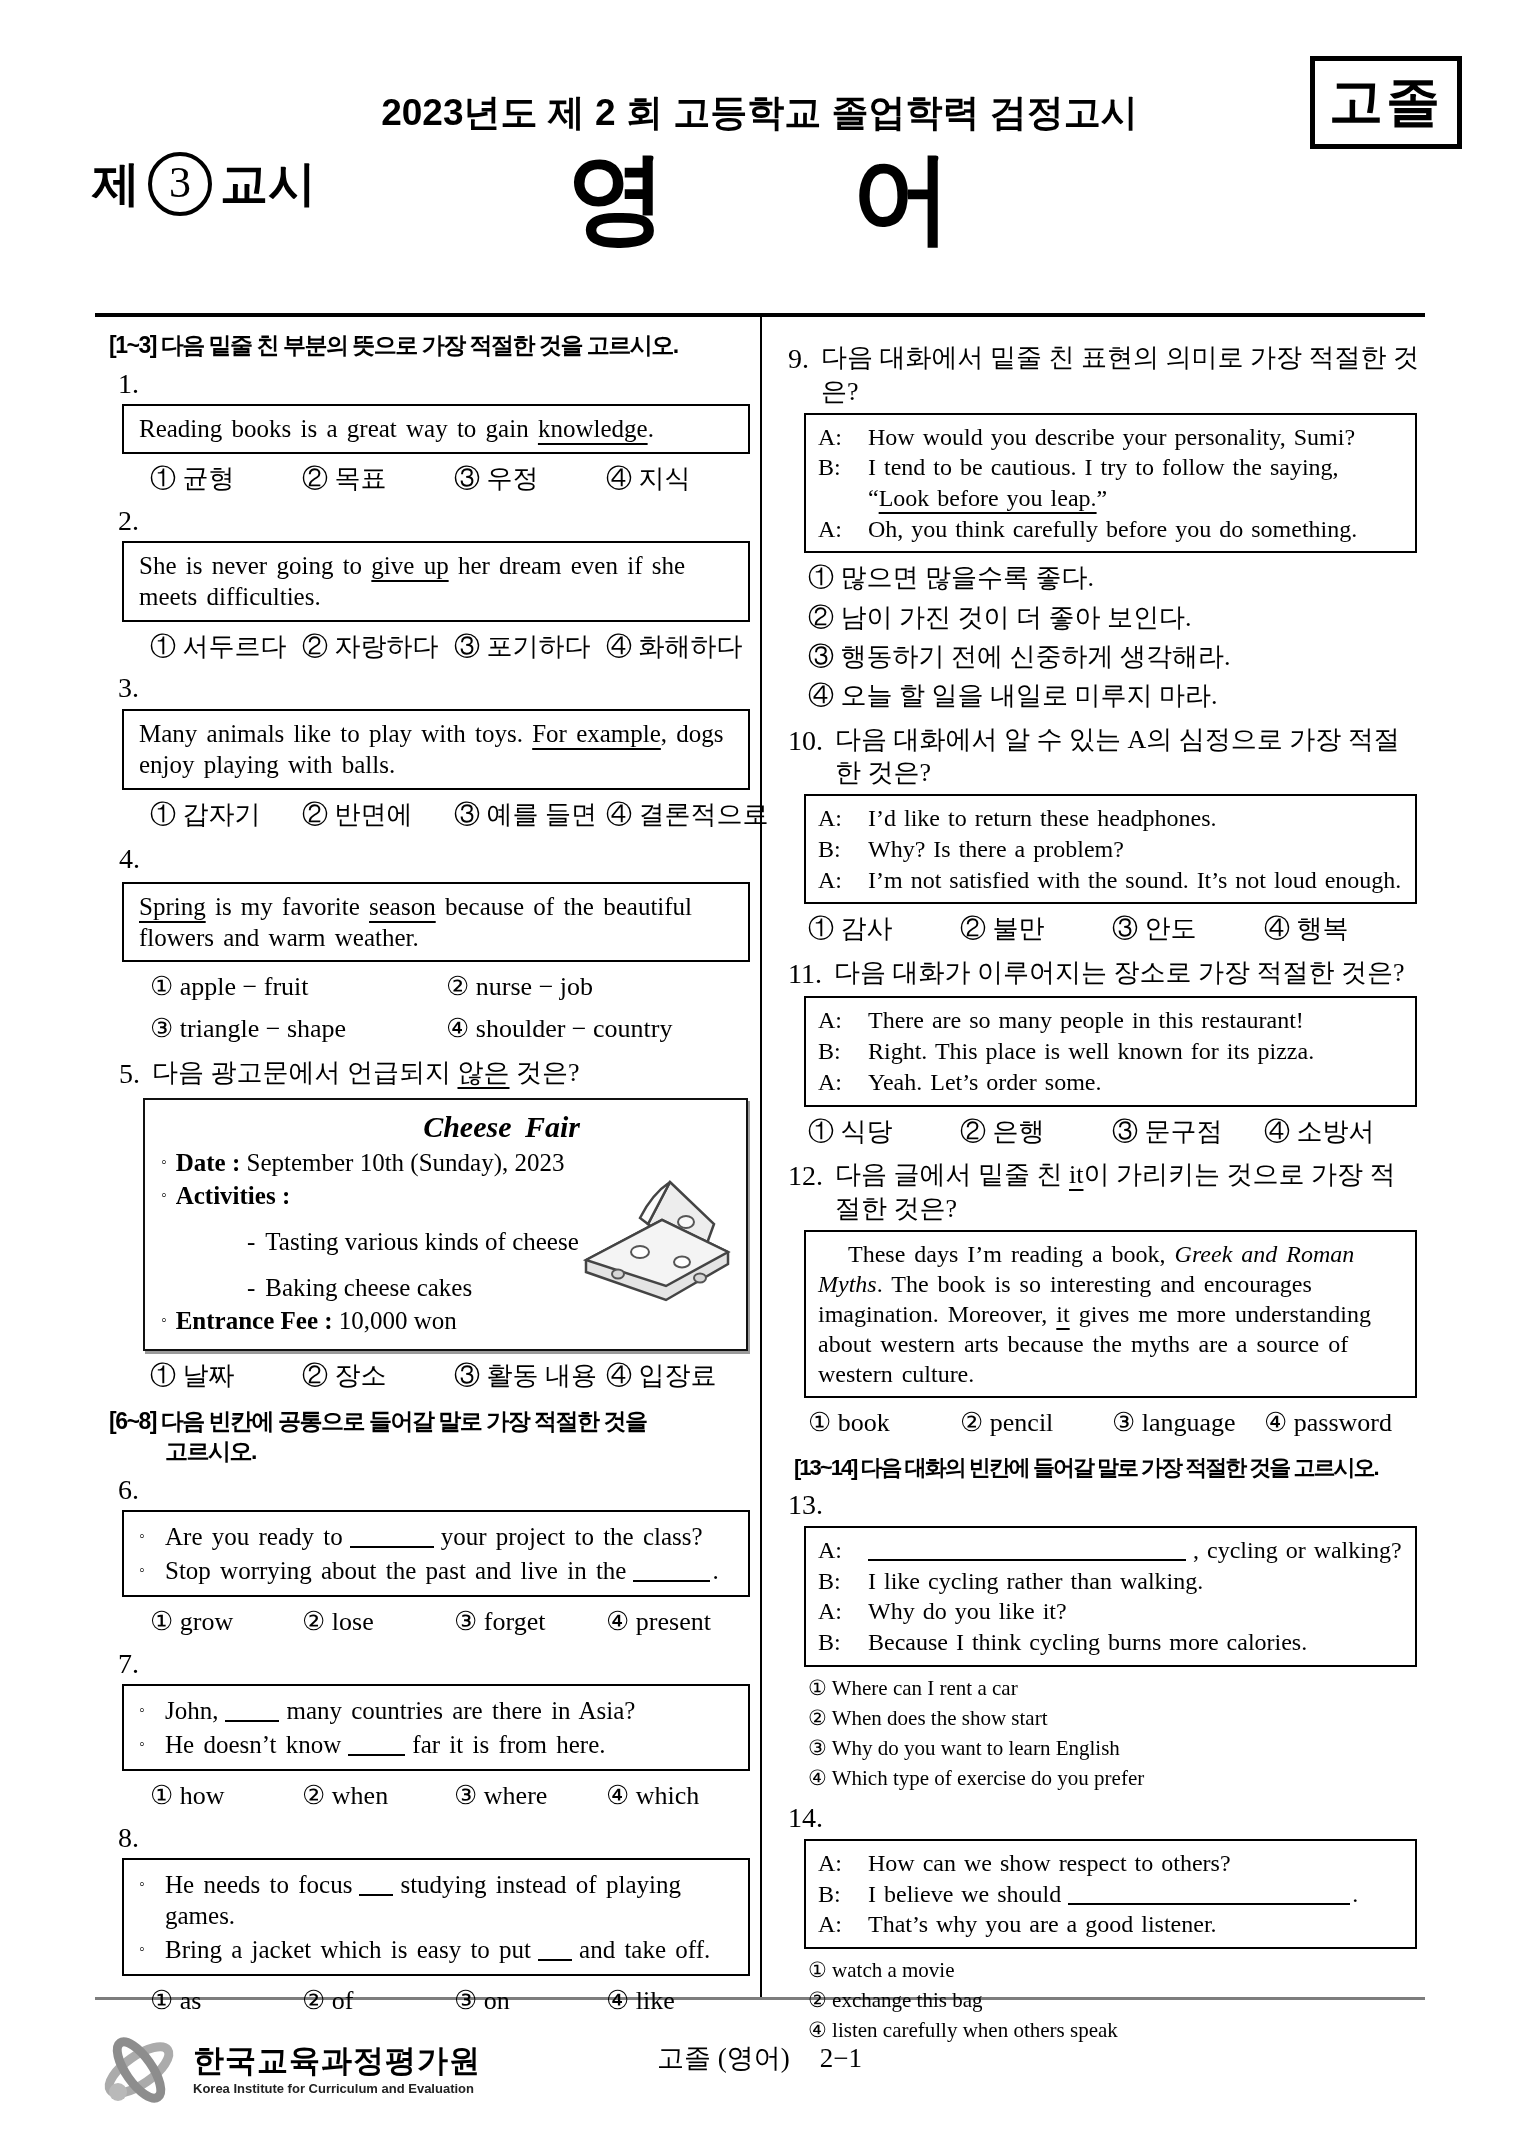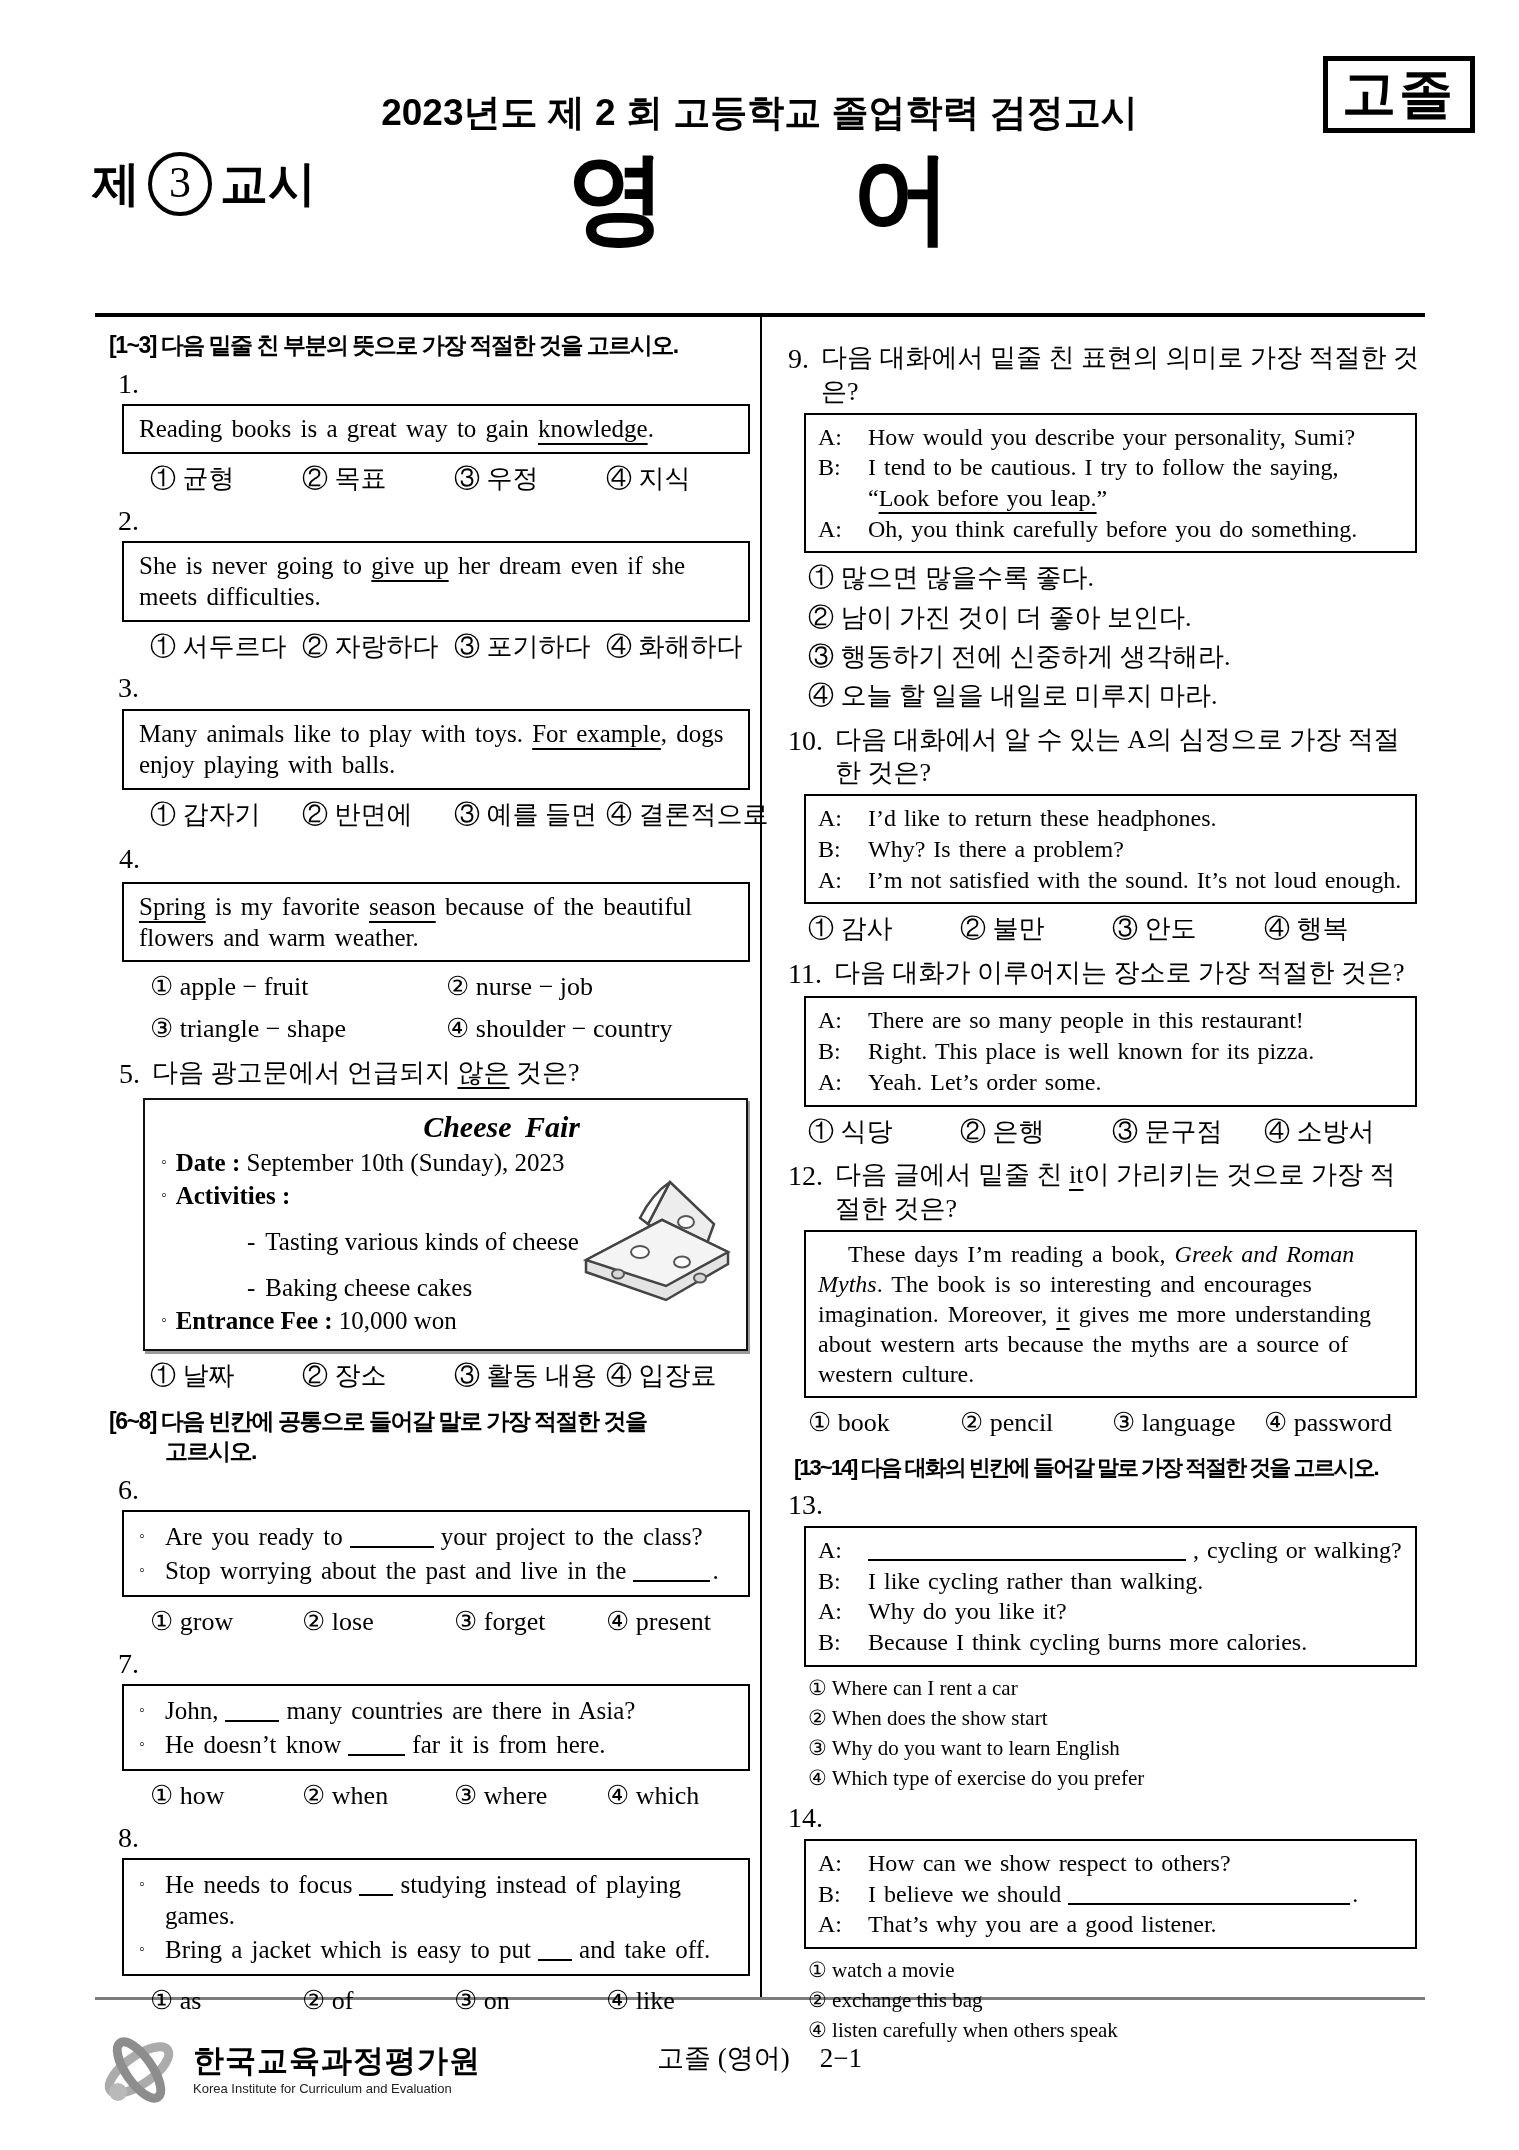--- a/index.html
+++ b/index.html
@@ -2,21 +2,21 @@
 <html><head>
 <meta charset="utf-8">
 <style>
   * { margin:0; padding:0; box-sizing:border-box; }
   html,body { width:1519px; height:2150px; }
   body { background:#fff; color:#000; position:relative;
          font-family:"Liberation Serif","DejaVu Serif",serif; }
   .page { position:absolute; inset:0; background:#fff; overflow:hidden; }
 
   
-  .badge { position:absolute; top:56px; right:44px; width:152px; height:77px;
+  .badge { position:absolute; top:56px; right:57px; width:152px; height:93px;
            border:5px solid #000; display:flex; align-items:center; justify-content:center;
            font-family:"Liberation Sans","DejaVu Sans",sans-serif; font-weight:700;
            font-size:54px; letter-spacing:3px; }
   .exam-title { position:absolute; top:88px; left:0; width:100%; text-align:center;
            font-family:"Liberation Sans","DejaVu Sans",sans-serif; font-weight:700;
            font-size:37px; }
   .period { position:absolute; top:152px; left:92px; display:flex; align-items:center;
            font-family:"Liberation Sans","DejaVu Sans",sans-serif; font-weight:700;
            font-size:48px; }
   .period .circ { width:64px; height:64px; border:4px solid #000; border-radius:50%;
@@ -82,21 +82,21 @@
   .ad-sub { margin:18px 0 0 86px; white-space:nowrap; }
   .dash { margin-right:10px; }
   .cheese { position:absolute; right:14px; top:78px; }
 
   
   .footer-logo { position:absolute; left:95px; bottom:42px; display:flex; align-items:center; }
   .logo-text { margin-left:10px; }
   .logo-kr { font-family:"Liberation Sans","DejaVu Sans",sans-serif; font-weight:700;
              font-size:31px; letter-spacing:1px; line-height:1.1; }
   .logo-en { font-family:"Liberation Sans","DejaVu Sans",sans-serif; font-size:13px;
-             color:#222; margin-top:3px; }
+             color:#222; margin-top:3px;font-weight:bold; }
   .page-num { position:absolute; bottom:74px; left:0; width:100%; text-align:center;
              font-size:27px; }
   .page-num .pn { margin-left:30px; }
 </style>
 </head>
 <body>
 
 <div class="page">
 
   <div class="badge">고졸</div>

